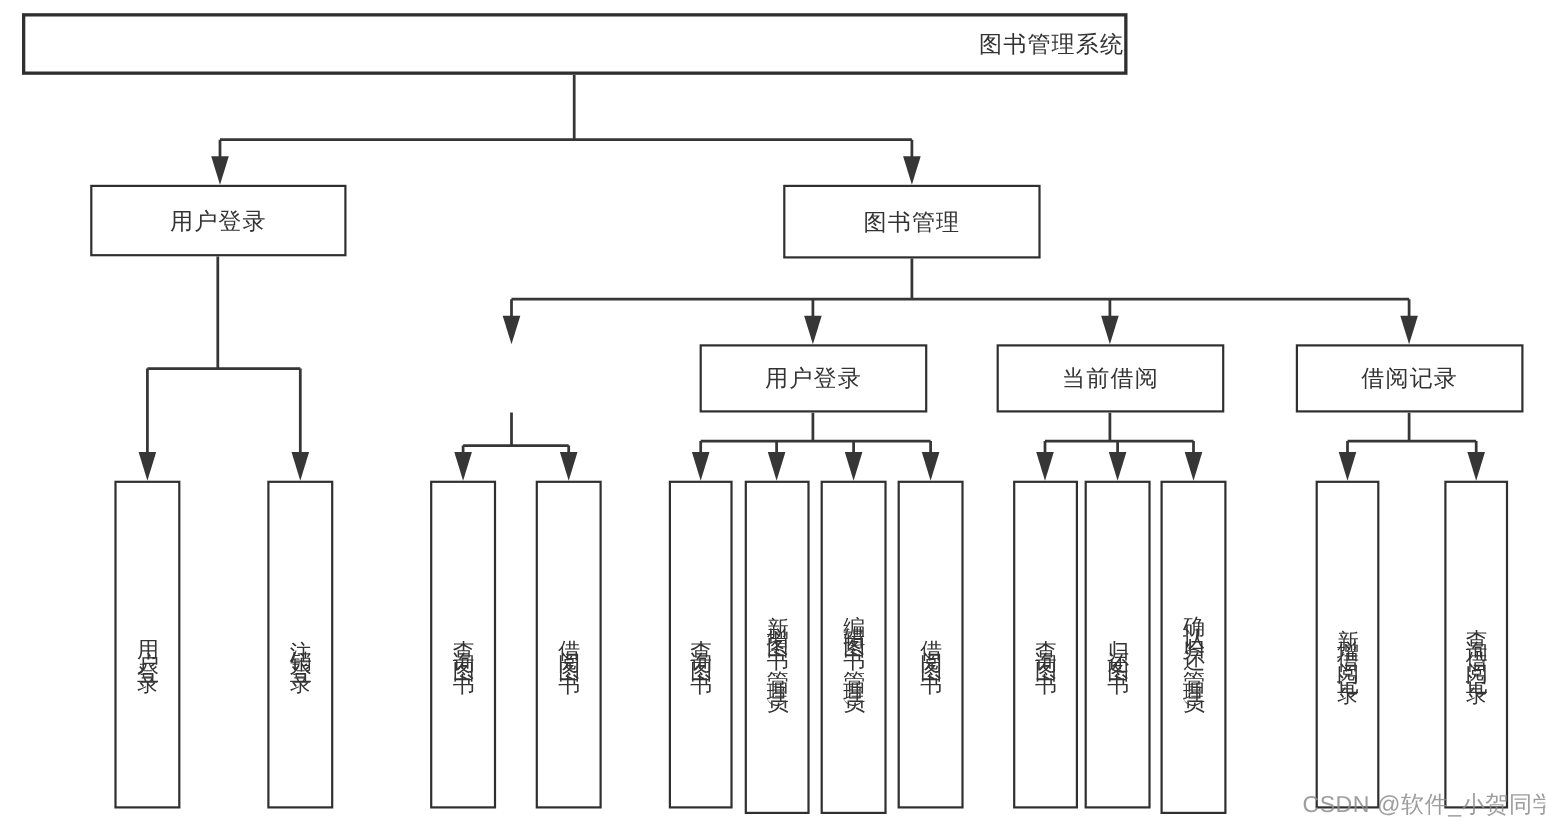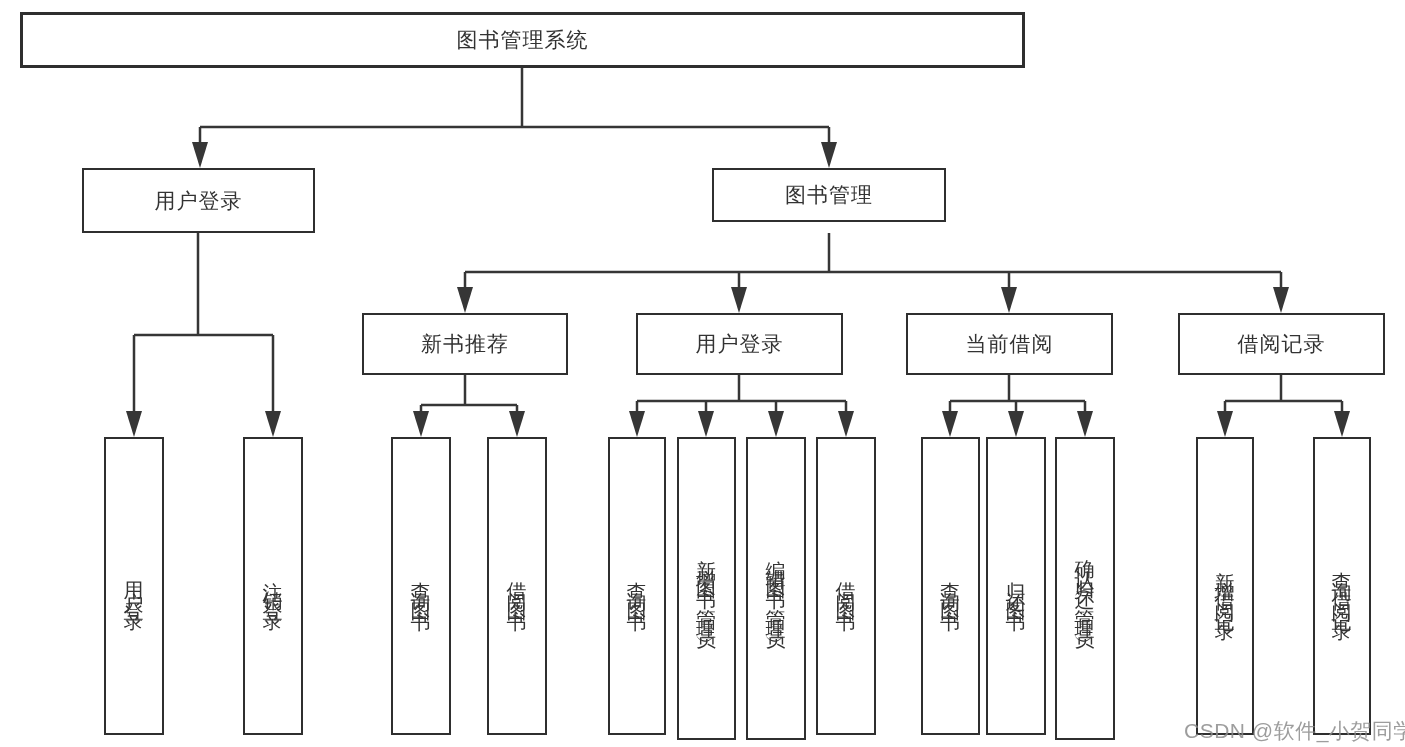--- a/index.html
+++ b/index.html
@@ -8,21 +8,21 @@
     font-family:"Liberation Sans","DejaVu Sans",sans-serif;color:#333333;
   }
   .connectors{position:absolute;left:0;top:0;z-index:1;}
   .connectors path{stroke:#363636;stroke-width:2.5;fill:none;}
   .connectors polygon{fill:#363636;stroke:none;}
   .node{
     position:absolute;box-sizing:border-box;background:#ffffff;
     border:2px solid #2f2f2f;display:flex;align-items:center;justify-content:center;
     z-index:2;
   }
-  .root{border-width:3px;font-size:21px;letter-spacing:1px;}
+  .root{border-width:3px;font-size:21px;letter-spacing:1px;justify-content:flex-end;}
   .hbox{font-size:21px;letter-spacing:1px;}
   .leaf{z-index:2;}
   .leaf .vtext{
     writing-mode:vertical-rl;text-orientation:mixed;
     font-size:20px;letter-spacing:10px;line-height:1;white-space:nowrap;
   }
   .watermark{
     position:absolute;left:1184px;top:717px;z-index:5;
     font-size:21px;color:rgba(140,140,140,0.85);letter-spacing:0.5px;white-space:nowrap;
   }
@@ -64,27 +64,24 @@
     </g>
   </svg>
 
   <div class="node root" style="left:20px;top:12px;width:1005px;height:56px;">
     <span>图书管理系统</span>
   </div>
 
   <div class="node hbox" style="left:82px;top:168px;width:233px;height:65px;">
     <span>用户登录</span>
   </div>
-  <div class="node hbox" style="left:712px;top:168px;width:234px;height:54px;">
+  <div class="node hbox" style="left:712px;top:168px;width:234px;height:67px;">
     <span>图书管理</span>
   </div>
 
-  <div class="node hbox" style="left:362px;top:313px;width:206px;height:62px;">
-    <span>新书推荐</span>
-  </div>
   <div class="node hbox" style="left:636px;top:313px;width:207px;height:62px;">
     <span>用户登录</span>
   </div>
   <div class="node hbox" style="left:1178px;top:313px;width:207px;height:62px;">
     <span>借阅记录</span>
   </div>
   <div class="node hbox" style="left:906px;top:313px;width:207px;height:62px;">
     <span>当前借阅</span>
   </div>
 

